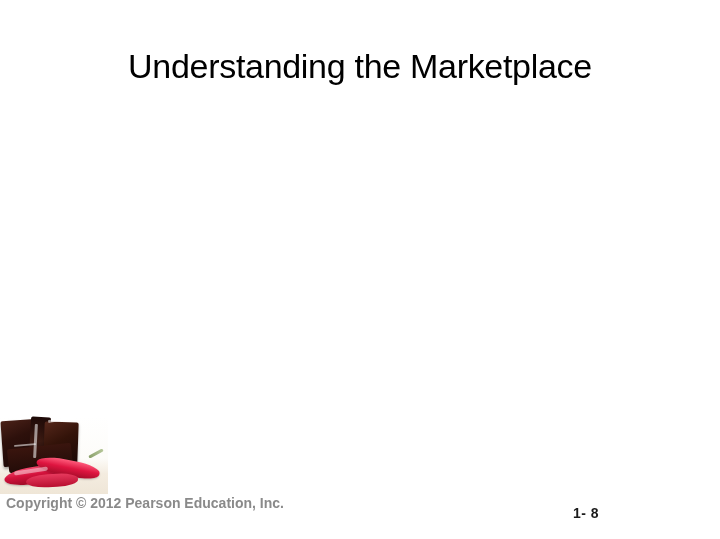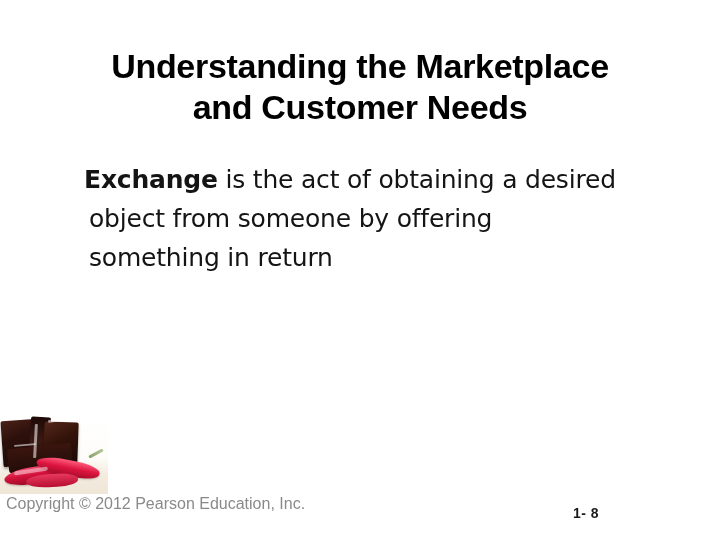--- a/index.html
+++ b/index.html
@@ -22,21 +22,21 @@
   
   #title-block {
     position: absolute;
     left: 0;
     top: 46px;
     width: 720px;
     text-align: center;
   }
   .title-line {
     font-family: "Liberation Sans", sans-serif;
-    font-weight: bold;
+    font-weight: normal;
     font-size: 34px;
     line-height: 41px;
     color: #000000;
     letter-spacing: -0.3px;
     white-space: nowrap;
   }
 
   
   #body-block {
     position: absolute;
@@ -149,51 +149,45 @@
     border-radius: 2px;
     transform: rotate(-28deg);
   }
 
   
   #footer-copyright {
     position: absolute;
     left: 6px;
     top: 496px;
     font-family: "Liberation Sans", sans-serif;
-    font-size: 16px;
+    font-size: 14px;
     line-height: 15px;
     color: #8a8a8a;
-    font-weight: normal;
+    font-weight: bold;
   }
   #slide-number {
     position: absolute;
     left: 573px;
     top: 505px;
     font-family: "Liberation Sans", sans-serif;
     font-size: 14px;
     font-weight: bold;
     color: #1a1a1a;
     letter-spacing: 0.5px;
   }
 </style>
 </head>
 <body>
 
 <div id="slide">
 
   <div id="title-block">
     <div class="title-line">Understanding the Marketplace</div>
-    <div class="title-line">and Customer Needs</div>
   </div>
 
-  <div id="body-block">
-    <div class="body-line"><span class="lead">Exchange</span><span> is the act of obtaining a desired</span></div>
-    <div class="body-line indent">object from someone by offering</div>
-    <div class="body-line indent">something in return</div>
-  </div>
 
   <div id="photo">
     <div class="backdrop"></div>
     <div class="choc c1"></div>
     <div class="choc c2"></div>
     <div class="choc c3"></div>
     <div class="choc c4"></div>
     <div class="edge e1"></div>
     <div class="edge e2"></div>
     <div class="edge e3"></div>

